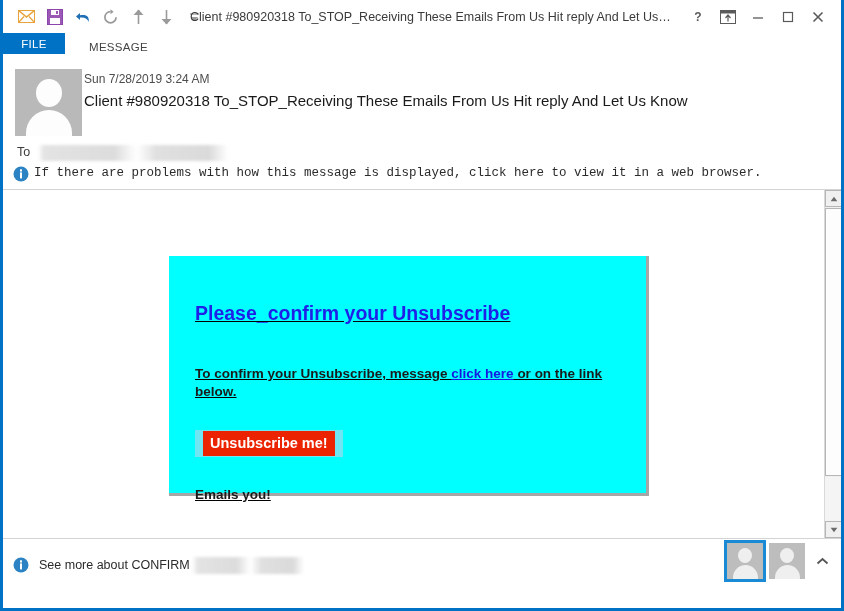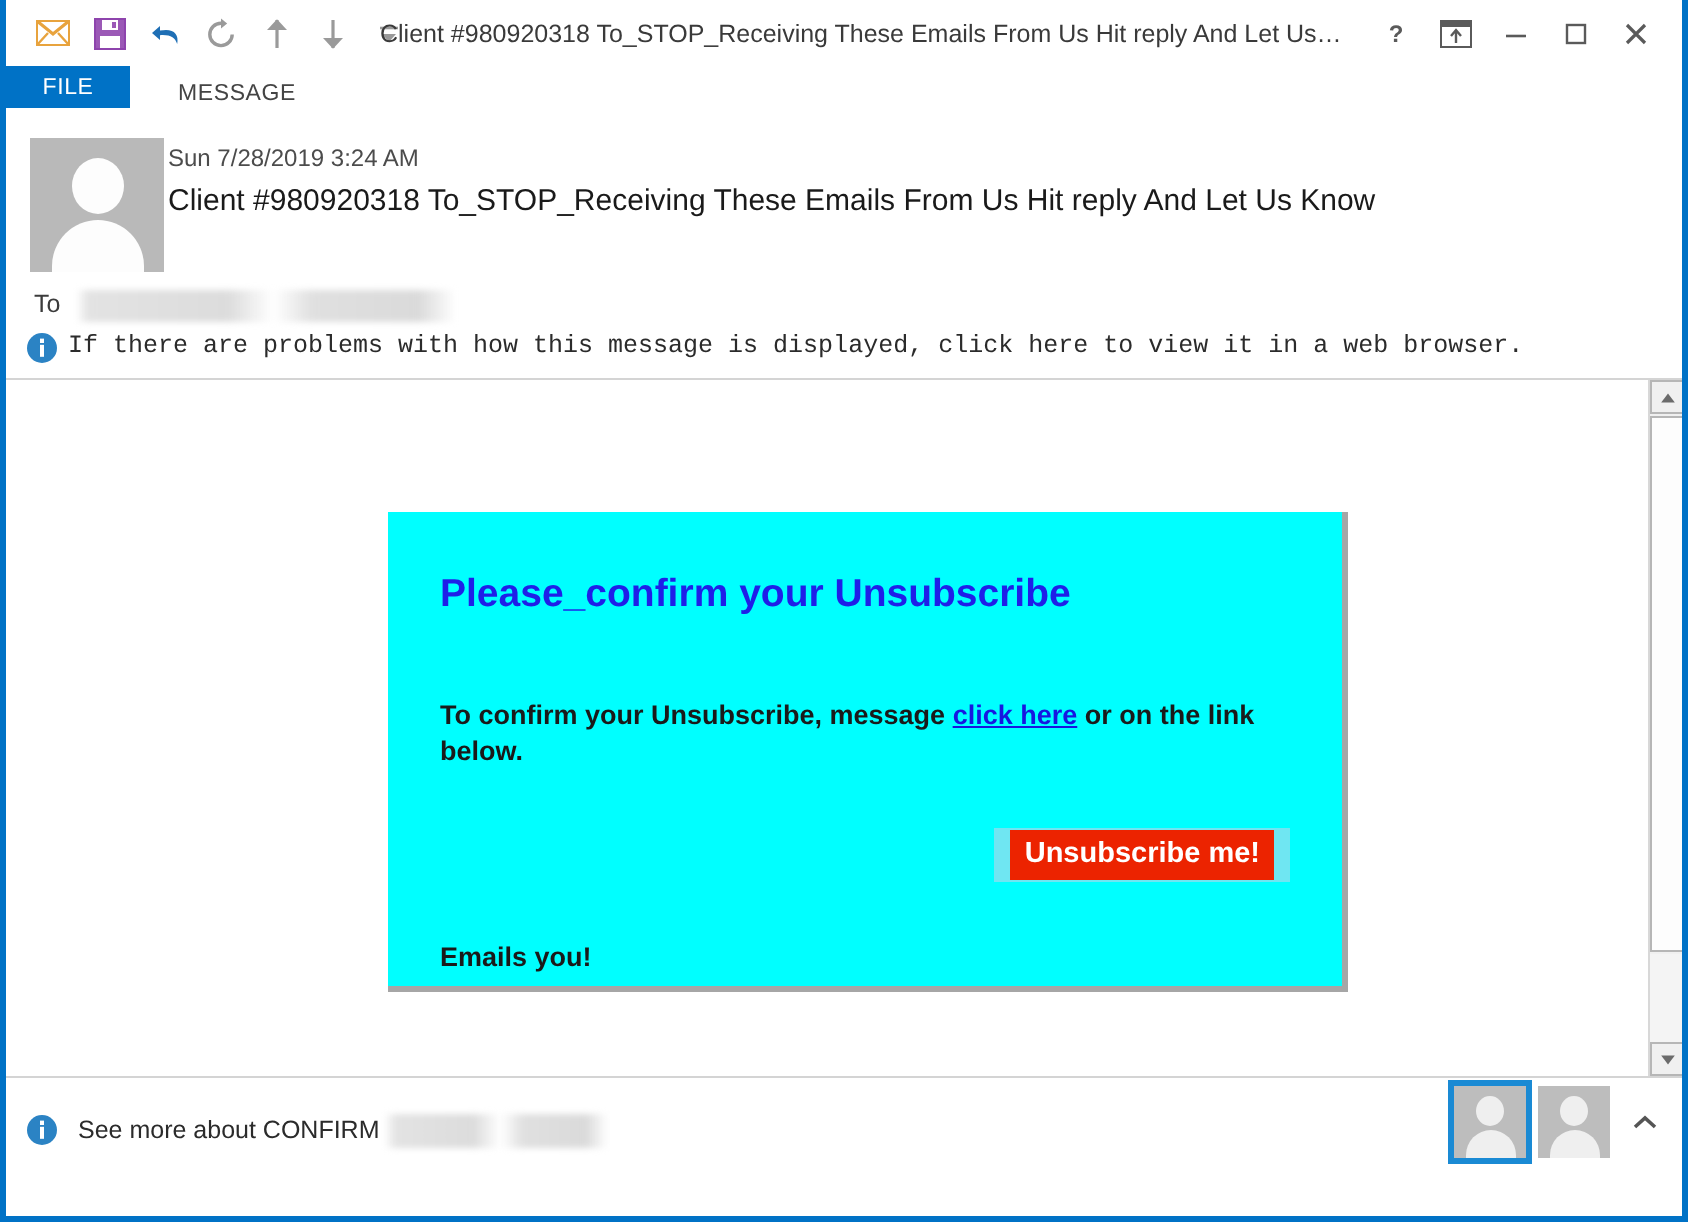--- a/index.html
+++ b/index.html
@@ -234,29 +234,30 @@
     background: #ffffff;
     overflow: hidden;
   }
   .body-area {
     position: absolute;
     left: 0; top: 0; right: 34px; bottom: 0;
     background: #ffffff;
   }
   .mail-block {
     position: absolute;
-    left: 191px;
+    left: 166px;
     top: 66px;
     width: 480px;
     height: 240px;
     background: #00ffff;
     box-sizing: border-box;
     border-right: 3px solid #a6a6a6;
     border-bottom: 3px solid #a6a6a6;
-    padding: 30px 26px 0 26px;
+    padding: 46px 26px 0 26px;
+    text-decoration: underline;
   }
   .mail-h1 {
     color: #1f1fe8;
     font-size: 19.5px;
     font-weight: bold;
     margin: 0 0 41px 0;
     line-height: 22px;
   }
   .mail-p {
     color: #1a1a1a;
@@ -264,21 +265,21 @@
     font-weight: bold;
     line-height: 18px;
     margin: 0;
     max-width: 420px;
   }
   .mail-p a {
     color: #1717e0;
     text-decoration: underline;
   }
   .btn-wrap {
-    text-align: right;
+    text-align: left;
     margin-top: 29px;
   }
   .unsub-sel {
     display: inline-block;
     background: #6fe6f2;
     padding: 1px 8px;
   }
   .unsub-btn {
     display: inline-block;
     background: #ec2300;

